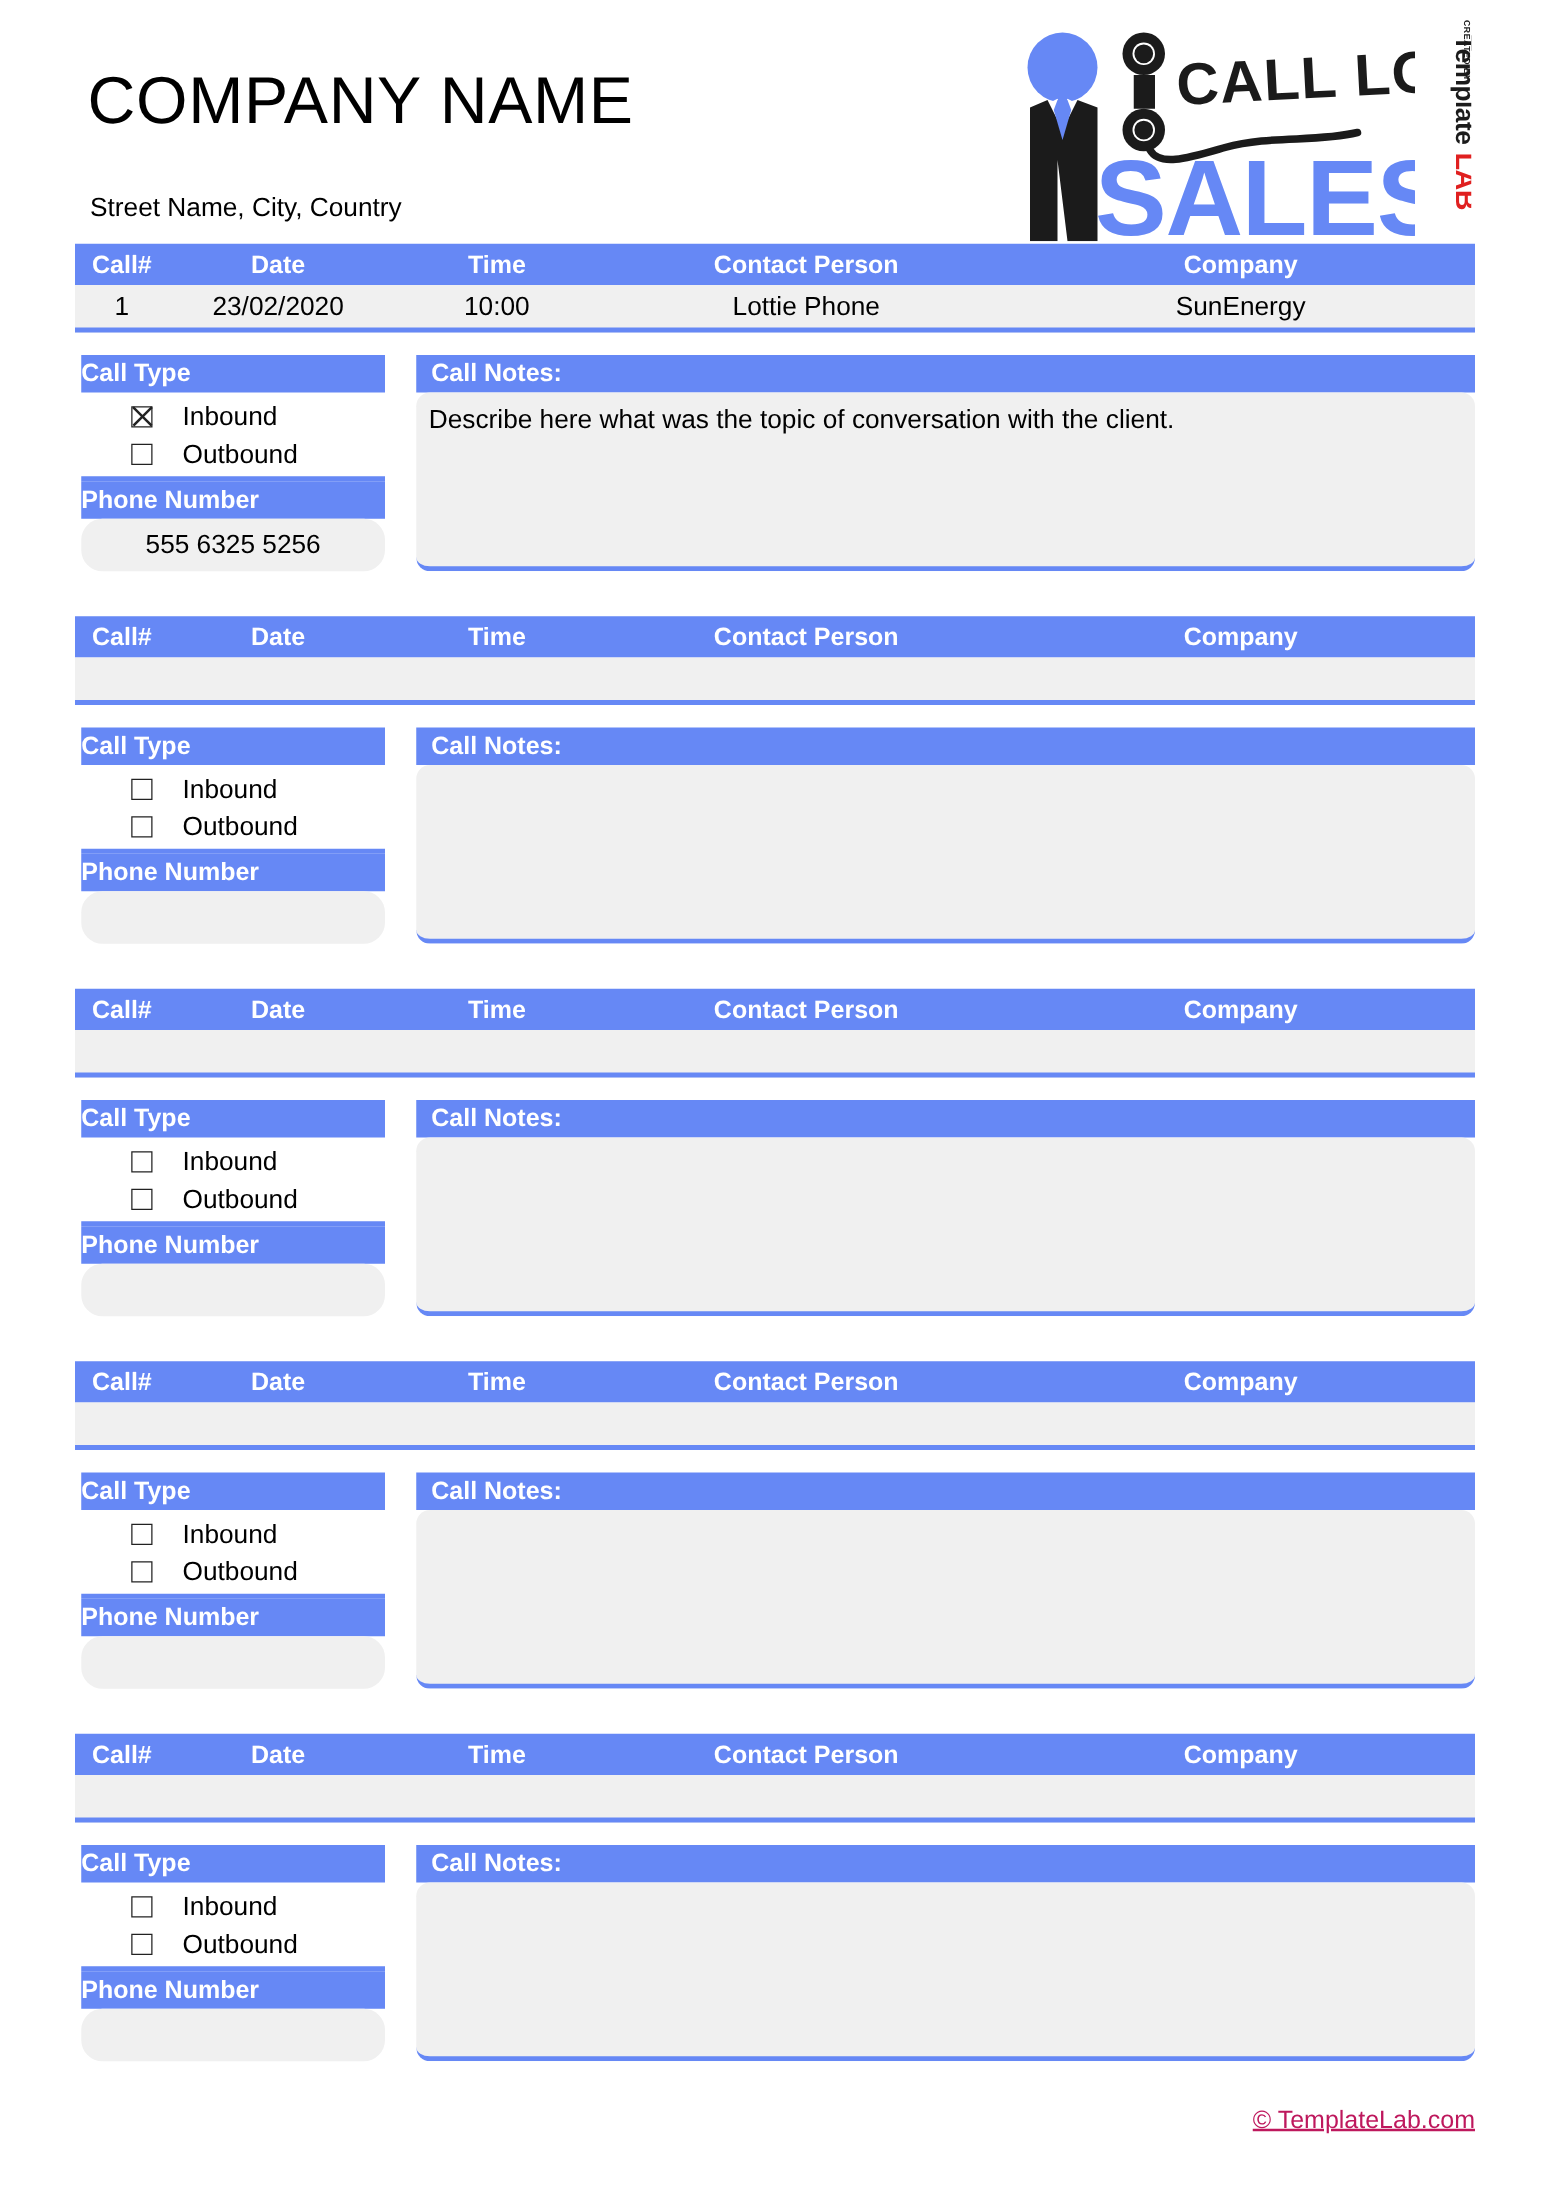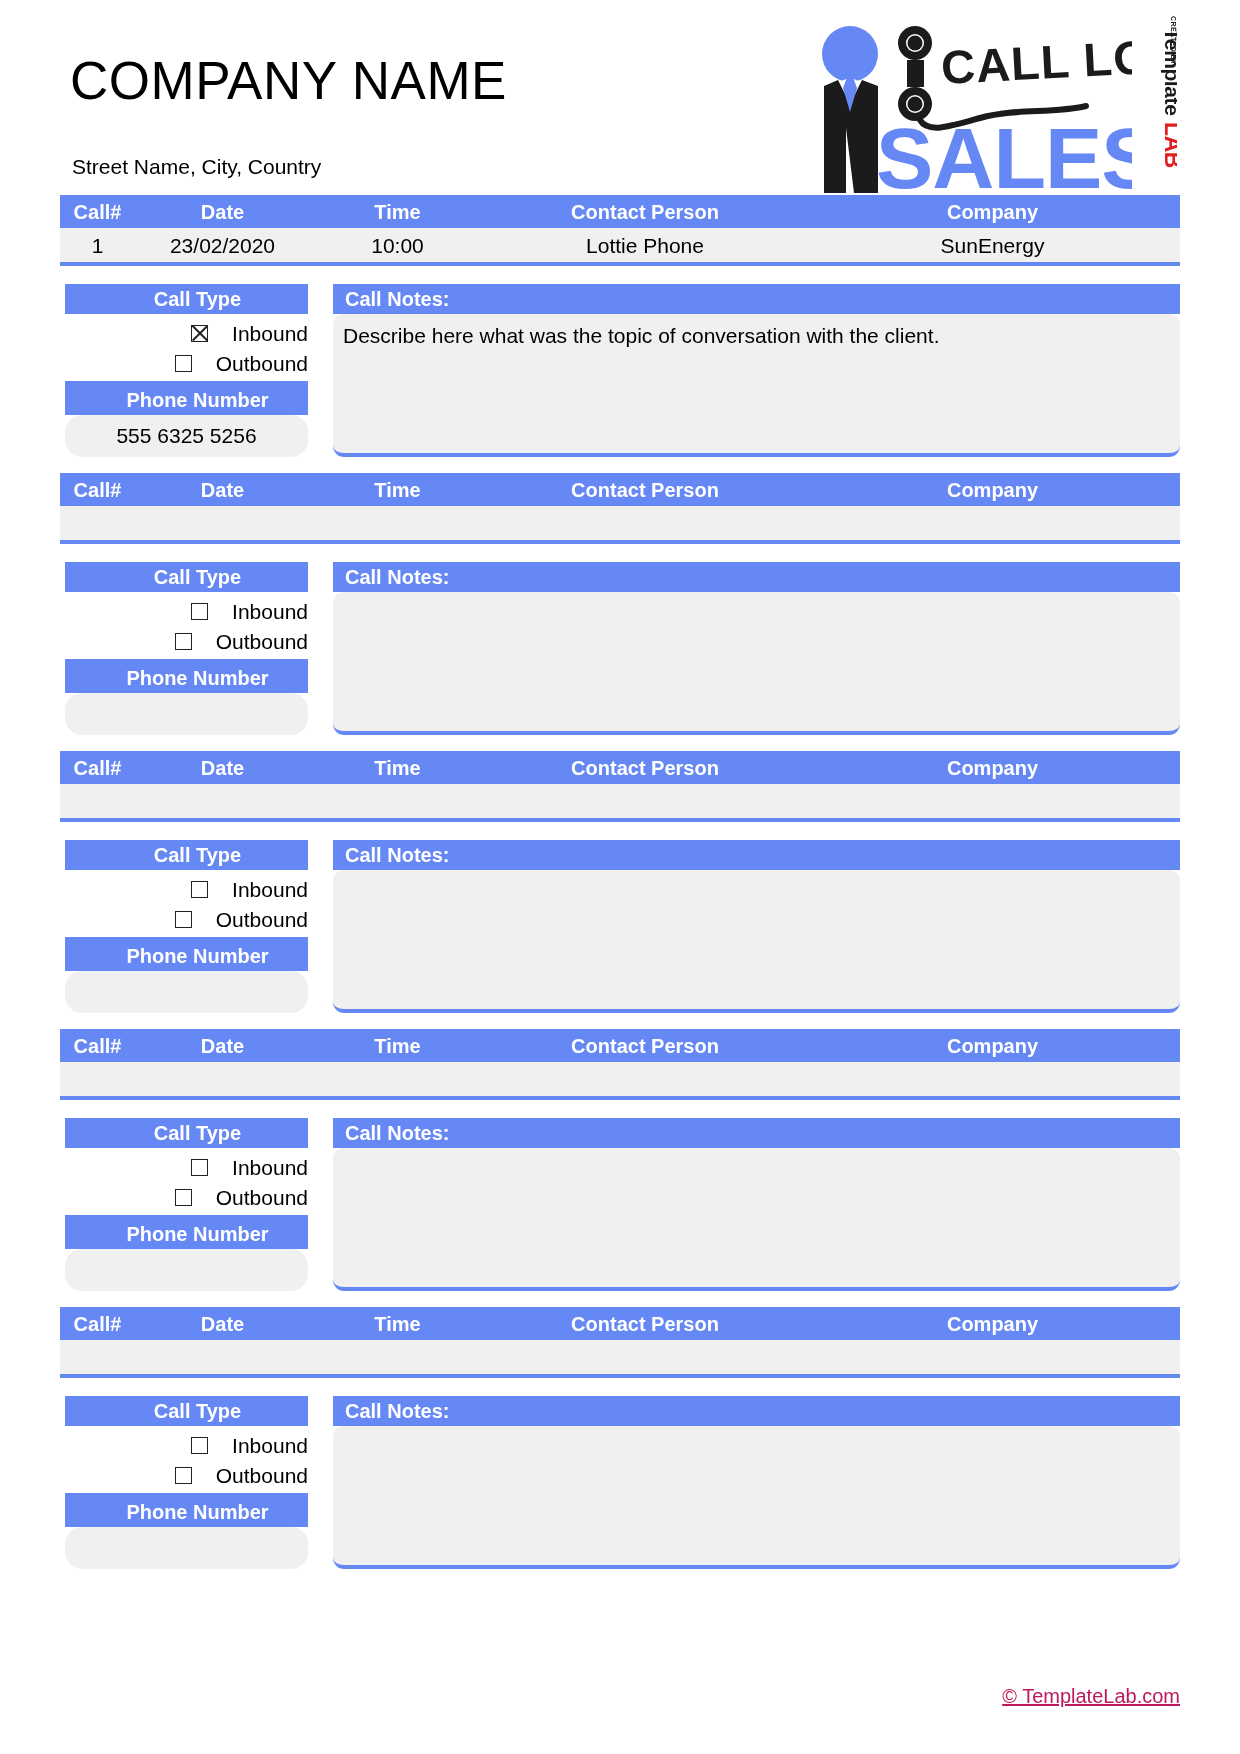--- a/index.html
+++ b/index.html
@@ -68,21 +68,21 @@
     top: 10px;
     width: 34px;
     height: 182px;
   }
   .watermark svg { display: block; }
 
   
   .entries { position: relative; }
   .entry {
     position: relative;
-    margin-bottom: 16px;
+    margin-bottom: 36px;
   }
 
   
   .row-head {
     display: flex;
     background: #6688f5;
     height: 33px;
     align-items: center;
   }
   .row-head .cell {
@@ -122,41 +122,38 @@
   .calltype-col {
     width: 243px;
     flex: 0 0 243px;
     margin-left: 5px;
   }
   .bar {
     background: #6688f5;
     color: #ffffff;
     font-size: 20px;
     font-weight: bold;
-    text-align: center;
     height: 30px;
     line-height: 30px;
     white-space: nowrap;
-    padding-left: 22px;
   }
   .bar.left-pad {
     text-align: left;
     padding-left: 12px;
   }
   .checks {
     border-bottom: 4px solid #6688f5;
     padding-top: 4px;
     padding-bottom: 3px;
   }
   .check-row {
     display: flex;
     align-items: center;
     height: 30px;
     padding-left: 40px;
-    justify-content: flex-end;
   }
   .checkbox {
     width: 17px;
     height: 17px;
     border: 1.6px solid #222;
     box-sizing: border-box;
     position: relative;
     flex: 0 0 17px;
   }
   .checkbox.checked::before,

